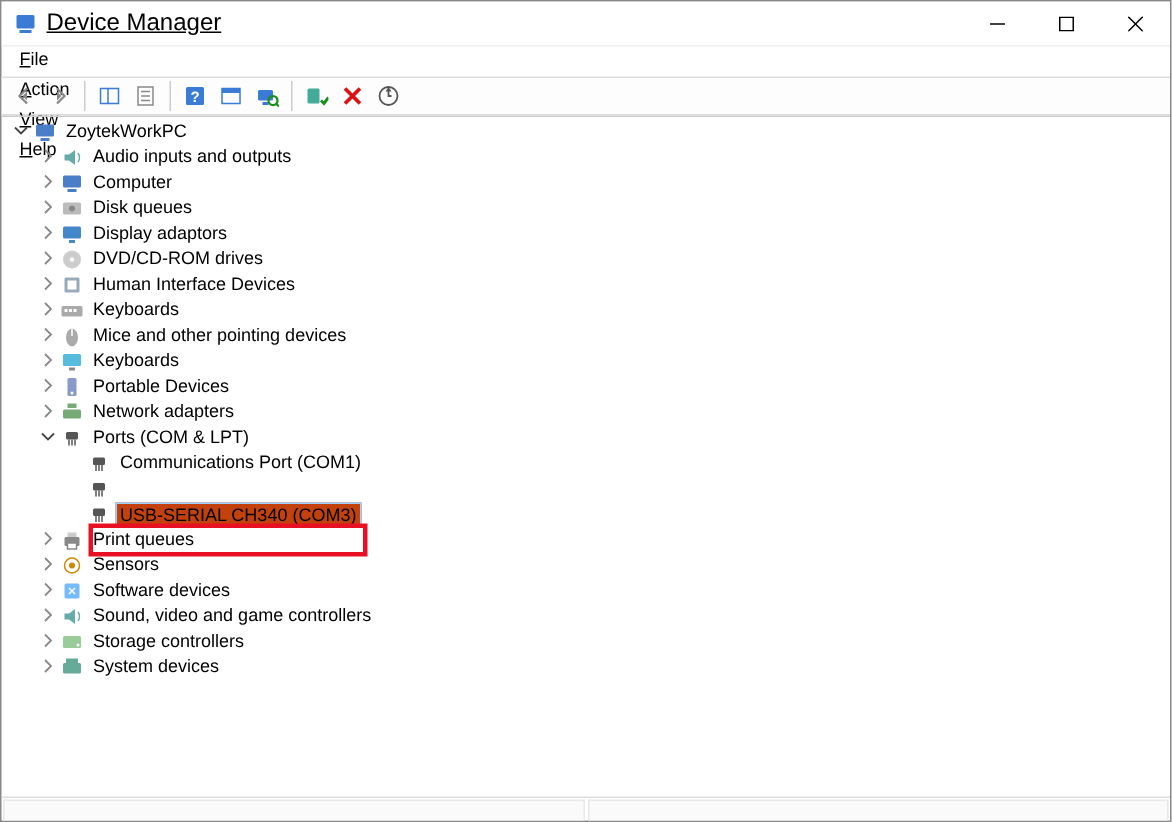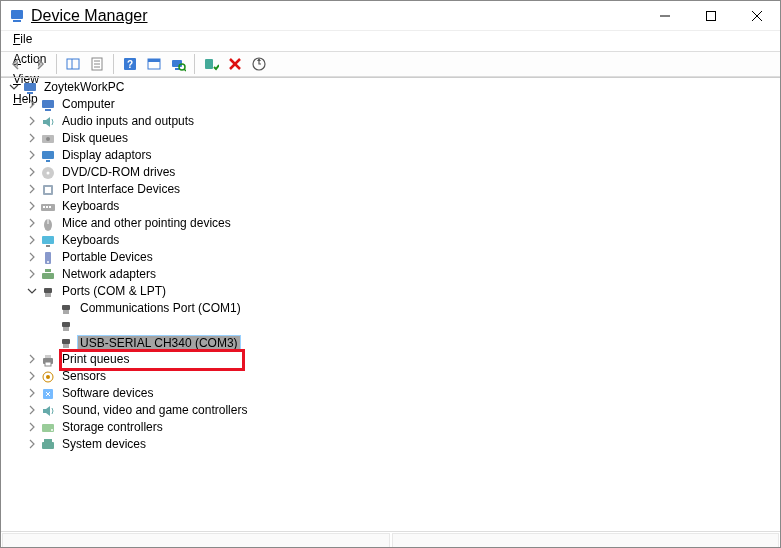--- a/index.html
+++ b/index.html
@@ -20,21 +20,21 @@
     .tb-btn { width: 22px; height: 22px; display: flex; align-items: center; justify-content: center; border: 1px solid transparent; cursor: default; }
     
     .content { position: relative; height: calc(548px - 30px - 20px - 26px - 18px); border-top: 1px solid #ccc; overflow: hidden; }
     .tree { padding: 2px 0 2px 6px; height: 100%; overflow-y: scroll; }
     .tree-row { display: flex; height: 17px; white-space: nowrap; }
     .tree-indent { display: inline-block; }
     .expander { width: 14px; height: 14px; display: inline-flex; align-items: center; justify-content: center; cursor: default; color: #666; font-size: 10px; }
     .expander.none { visibility: hidden; }
     .node-icon { width: 16px; height: 16px; margin: 0 3px 0 1px; display: inline-flex; align-items: center; justify-content: center; }
     .node-label { padding: 0 3px; }
-    .node-label.selected { background: #a3a3a3; border: 1px solid #99d1ff; padding: 0 2px; }
+    .node-label.selected { background: #c2410c; border: 1px solid #99d1ff; padding: 0 2px; }
     .highlight-box { position: absolute; border: 3px solid #e81123; pointer-events: none; }
     
     .statusbar { height: 18px; border-top: 1px solid #ddd; display: flex; }
     .status-cell { flex: 1; border: 1px solid #e8e8e8; margin: 1px; background: #fafafa; }
     
     
     svg { display: block; }
   </style>
 </head>
 <body>
@@ -164,50 +164,50 @@
       </div>
       <div class="tree-row">
         <span class="tree-indent" style="width: 18px;"></span>
         <span class="expander ">
           <svg width="10" height="10">
             <path d="M3 1 L7 5 L3 9" fill="none" stroke="#888" stroke-width="1.2"></path>
           </svg>
         </span>
         <span class="node-icon">
           <svg width="16" height="16">
+            <path d="M3 6 L6 6 L10 3 L10 13 L6 10 L3 10 Z" fill="#6aa"></path>
+            <path d="M12 5 Q14 8 12 11" fill="none" stroke="#6aa"></path>
+          </svg>
+        </span>
+        <span class="node-label">Audio inputs and outputs</span>
+      </div>
+      <div class="tree-row">
+        <span class="tree-indent" style="width: 18px;"></span>
+        <span class="expander ">
+          <svg width="10" height="10">
+            <path d="M3 1 L7 5 L3 9" fill="none" stroke="#888" stroke-width="1.2"></path>
+          </svg>
+        </span>
+        <span class="node-icon">
+          <svg width="16" height="16">
             <rect x="2" y="3" width="12" height="8" fill="#4a7ec9" rx="1"></rect>
             <rect x="5" y="12" width="6" height="2" fill="#4a7ec9"></rect>
           </svg>
         </span>
         <span class="node-label">Computer</span>
       </div>
       <div class="tree-row">
         <span class="tree-indent" style="width: 18px;"></span>
         <span class="expander ">
           <svg width="10" height="10">
             <path d="M3 1 L7 5 L3 9" fill="none" stroke="#888" stroke-width="1.2"></path>
           </svg>
         </span>
         <span class="node-icon">
           <svg width="16" height="16">
-            <path d="M3 6 L6 6 L10 3 L10 13 L6 10 L3 10 Z" fill="#6aa"></path>
-            <path d="M12 5 Q14 8 12 11" fill="none" stroke="#6aa"></path>
-          </svg>
-        </span>
-        <span class="node-label">Audio inputs and outputs</span>
-      </div>
-      <div class="tree-row">
-        <span class="tree-indent" style="width: 18px;"></span>
-        <span class="expander ">
-          <svg width="10" height="10">
-            <path d="M3 1 L7 5 L3 9" fill="none" stroke="#888" stroke-width="1.2"></path>
-          </svg>
-        </span>
-        <span class="node-icon">
-          <svg width="16" height="16">
             <rect x="2" y="4" width="12" height="8" fill="#bbb" rx="1"></rect>
             <circle cx="8" cy="8" r="2" fill="#888"></circle>
           </svg>
         </span>
         <span class="node-label">Disk queues</span>
       </div>
       <div class="tree-row">
         <span class="tree-indent" style="width: 18px;"></span>
         <span class="expander ">
           <svg width="10" height="10">
@@ -243,21 +243,21 @@
           <svg width="10" height="10">
             <path d="M3 1 L7 5 L3 9" fill="none" stroke="#888" stroke-width="1.2"></path>
           </svg>
         </span>
         <span class="node-icon">
           <svg width="16" height="16">
             <rect x="3" y="3" width="10" height="10" fill="#9ab" rx="1"></rect>
             <rect x="5" y="5" width="6" height="6" fill="#fff"></rect>
           </svg>
         </span>
-        <span class="node-label">Port Interface Devices</span>
+        <span class="node-label">Human Interface Devices</span>
       </div>
       <div class="tree-row">
         <span class="tree-indent" style="width: 18px;"></span>
         <span class="expander ">
           <svg width="10" height="10">
             <path d="M3 1 L7 5 L3 9" fill="none" stroke="#888" stroke-width="1.2"></path>
           </svg>
         </span>
         <span class="node-icon">
           <svg width="16" height="16">

